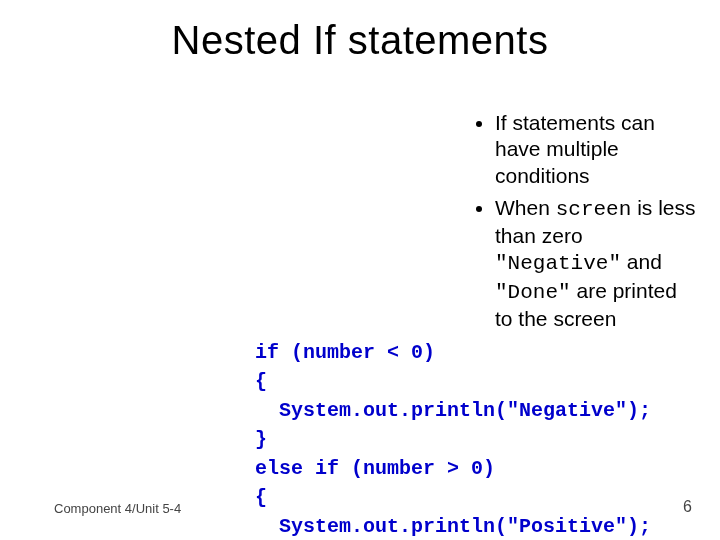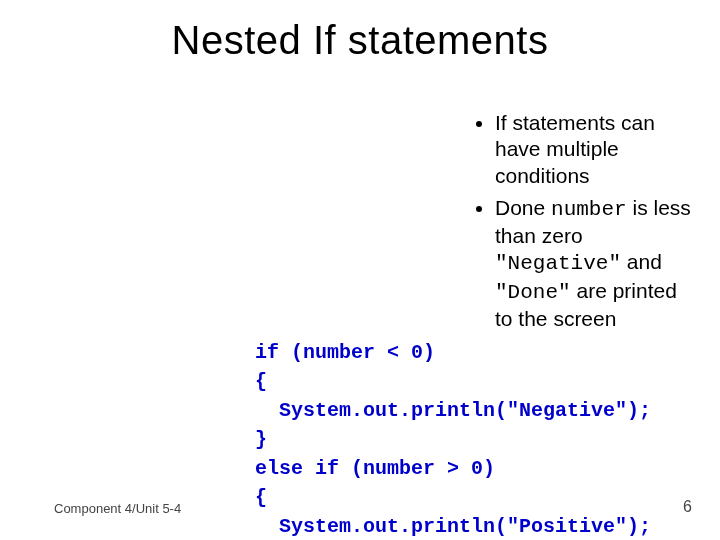--- a/index.html
+++ b/index.html
@@ -98,21 +98,21 @@
   <div class="title">Nested If statements</div>
 
   <div class="body-row">
 
     <div class="bullets">
       <ul>
         <li>
           <span>If statements can have multiple conditions</span>
         </li>
         <li>
-          <span>Done </span><span class="mono">number</span><span> is less than zero </span><span class="mono">"Negative"</span><span> and </span><span class="mono">"Done"</span><span> are printed to the screen</span>
+          <span>When </span><span class="mono">screen</span><span> is less than zero </span><span class="mono">"Negative"</span><span> and </span><span class="mono">"Done"</span><span> are printed to the screen</span>
         </li>
       </ul>
     </div>
 
     <div class="code">if (number &lt; 0)
 {
   System.out.println("Negative");
 }
 else if (number &gt; 0)
 {

